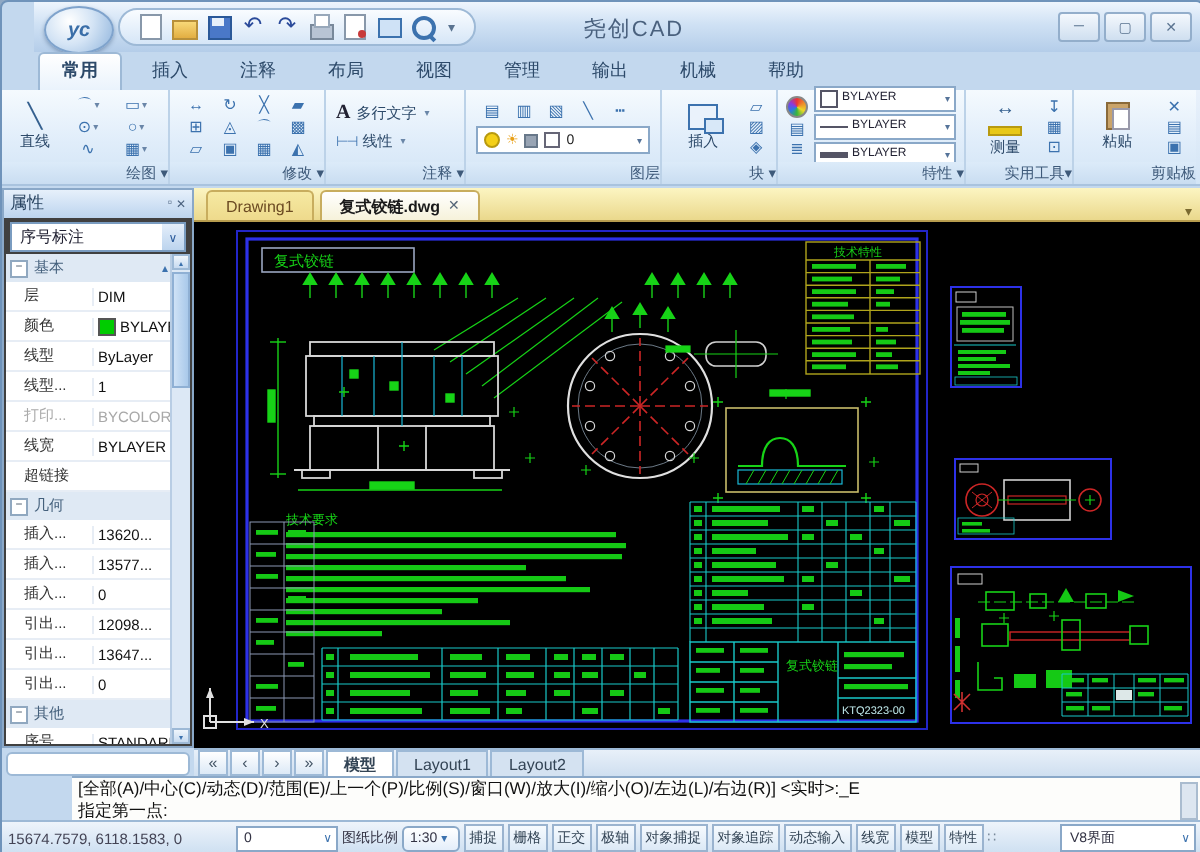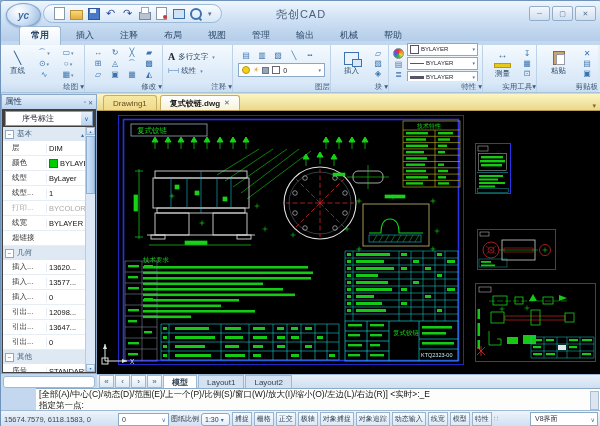--- a/index.html
+++ b/index.html
@@ -1,20 +1,20 @@
 <!DOCTYPE html>
 <html><head>
 <meta charset="utf-8">
 <style>
   html,body{margin:0;padding:0;background:#8fa8c4;}
   .app{position:relative;width:600px;height:426px;overflow:hidden;
        font-family:"Liberation Sans",sans-serif;background:#c3d8ee;
        border:1px solid #6f93ba;border-radius:4px 4px 0 0;}
   
-  .titlebar{position:absolute;top:0;left:0;right:0;height:40px;
+  .titlebar{position:absolute;top:0;left:16px;right:0;height:25px;
             background:linear-gradient(#eef5fd,#cfe1f4 45%,#b4cde9);}
   .logo{position:absolute;left:5px;top:2px;width:33px;height:22px;border-radius:50%;
         background:radial-gradient(circle at 35% 30%,#ffffff,#d4e4f5 45%,#8fb4dc);
         border:1px solid #7fa3cc;display:flex;align-items:center;justify-content:center;
         color:#3a6ea8;font-weight:bold;font-style:italic;font-size:10px;box-shadow:0 1px 2px rgba(40,70,110,.4);}
   .qat{position:absolute;left:42px;top:3px;height:19px;border-radius:10px;
        background:linear-gradient(#f9fcff,#d6e6f7);border:1px solid #9db9d6;
        display:flex;align-items:center;gap:4px;padding:0 9px;box-sizing:border-box;}
   .qicon{width:13px;height:13px;position:relative;display:flex;align-items:center;justify-content:center;}
   .qi-page{width:9px;height:11px;background:#fff;border:1px solid #8898aa;}
@@ -78,21 +78,21 @@
   .clipicon::after{content:"";position:absolute;left:2px;top:2px;width:7px;height:9px;background:#fff;border:1px solid #99a;}
   .sidecol{display:flex;flex-direction:column;justify-content:center;gap:1px;font-size:8px;color:#3c72ae;align-items:center;}
   
   .props{position:absolute;left:0;top:93px;width:96px;height:280px;background:#404040;
          border:1px solid #8aa8c8;box-sizing:border-box;}
   .props-h{height:14px;background:linear-gradient(#e6f0fb,#bcd4ee);font-size:8.5px;color:#27425f;
            display:flex;align-items:center;padding:0 3px;gap:2px;}
   .props-h .sp{flex:1;}
   .phbtn{font-size:6px;color:#4a617e;}
   .props-sel{margin:2px 3px 1px;height:13px;background:#fff;border:1px solid #7a9cc0;font-size:8px;
-             display:flex;align-items:center;padding:0 0 0 16px;color:#223;}
+             display:flex;align-items:center;padding:0 0 0 4px;color:#223;}
   .props-sel .ca{margin-left:auto;width:11px;height:100%;background:linear-gradient(#e4eefa,#bcd4ee);
                  display:flex;align-items:center;justify-content:center;font-size:6px;color:#2a5a9a;}
   .prows{position:absolute;top:32px;left:1px;right:10px;bottom:1px;overflow:hidden;font-size:7.5px;background:#fff;}
   .prow{height:14px;display:flex;align-items:center;border-bottom:1px solid #e7edf5;}
   .plbl{width:34px;padding-left:9px;color:#333;white-space:nowrap;overflow:hidden;flex:none;}
   .pval{flex:1;color:#111;white-space:nowrap;overflow:hidden;border-left:1px solid #e7edf5;
         padding-left:2px;display:flex;align-items:center;gap:2px;}
   .pval.dim{color:#a8a8a8;}
   .swatch{width:7px;height:7px;background:#00cc00;border:1px solid #555;flex:none;}
   .psec{height:14px;display:flex;align-items:center;background:#dfe9f4;color:#44607c;gap:3px;

